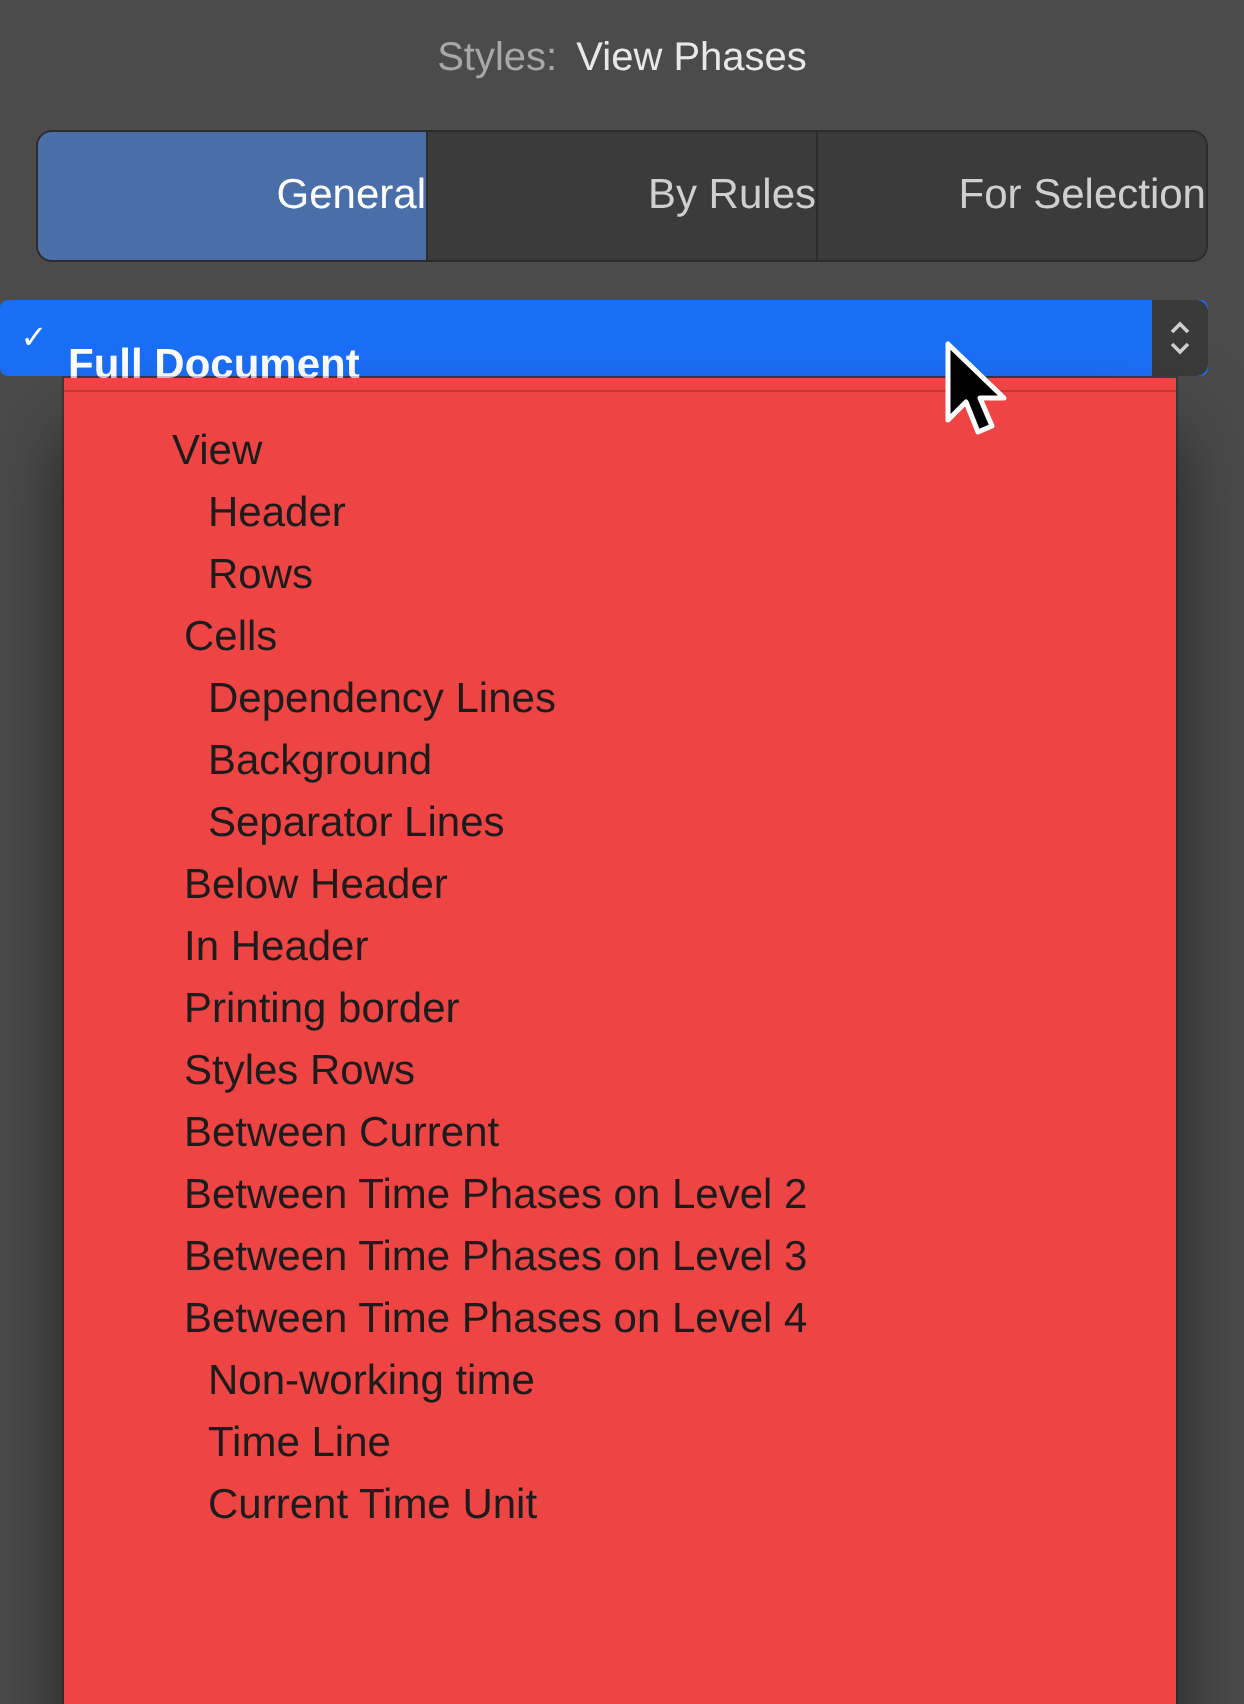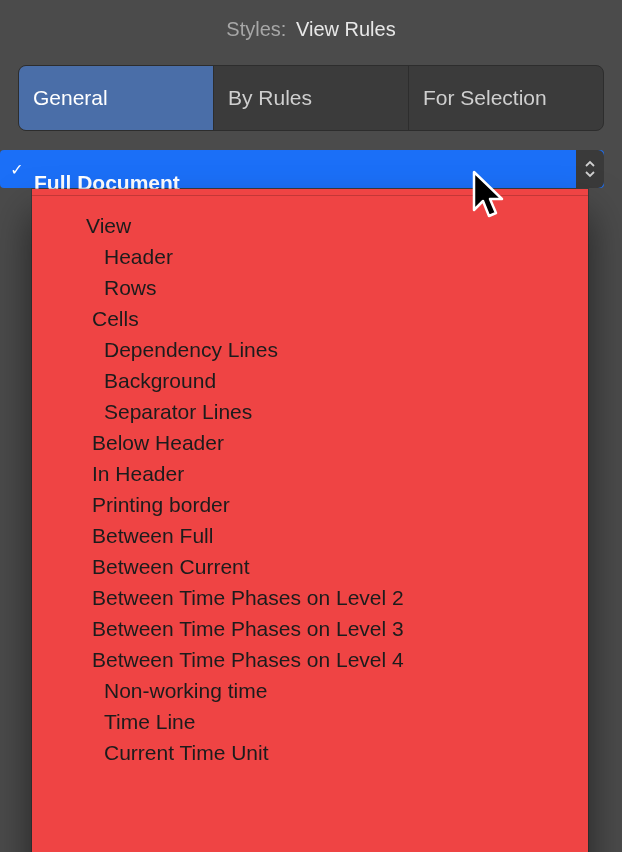--- a/index.html
+++ b/index.html
@@ -23,22 +23,22 @@
     .tabs {
       display: flex;
       margin: 14px 18px 0 18px;
       border-radius: 8px;
       overflow: hidden;
       border: 1px solid #2d2d2d;
       background: #3b3b3b;
     }
     .tab {
       flex: 1;
-      text-align: left;
-      padding: 20px 14px;
+      text-align: right;
+      padding: 20px 0;
       font-size: 21px;
       color: #cfcfcf;
       cursor: pointer;
       border-right: 1px solid #2d2d2d;
     }
     .tab:last-child { border-right: none; }
     .tab.active {
       background: #4a6ea8;
       color: #ffffff;
     }
@@ -115,21 +115,21 @@
       top: 170px;
       left: 470px;
       pointer-events: none;
     }
   </style>
 </head>
 <body>
 
 <div class="header-title">
   <span>Styles:</span>
-  <span class="strong">View Rules</span>
+  <span class="strong">View Phases</span>
 </div>
 
 <div class="tabs">
   <div class="tab active">General</div>
   <div class="tab">By Rules</div>
   <div class="tab">For Selection</div>
 </div>
 
 <div class="selector-strip">
   <span class="check">✓</span>
@@ -149,21 +149,21 @@
       <div class="tree-item ind0">View</div>
       <div class="tree-item ind1">Header</div>
       <div class="tree-item ind1">Rows</div>
       <div class="tree-item ind2">Cells</div>
       <div class="tree-item ind1">Dependency Lines</div>
       <div class="tree-item ind1">Background</div>
       <div class="tree-item ind1">Separator Lines</div>
       <div class="tree-item ind2">Below Header</div>
       <div class="tree-item ind2">In Header</div>
       <div class="tree-item ind2">Printing border</div>
-      <div class="tree-item ind2">Between Full</div>
+      <div class="tree-item ind2">Styles Rows</div>
       <div class="tree-item ind2">Between Current</div>
       <div class="tree-item ind2">Between Time Phases on Level 2</div>
       <div class="tree-item ind2">Between Time Phases on Level 3</div>
       <div class="tree-item ind2">Between Time Phases on Level 4</div>
       <div class="tree-item ind1">Non-working time</div>
       <div class="tree-item ind1">Time Line</div>
       <div class="tree-item ind1">Current Time Unit</div>
     </div>
 </div>
 

